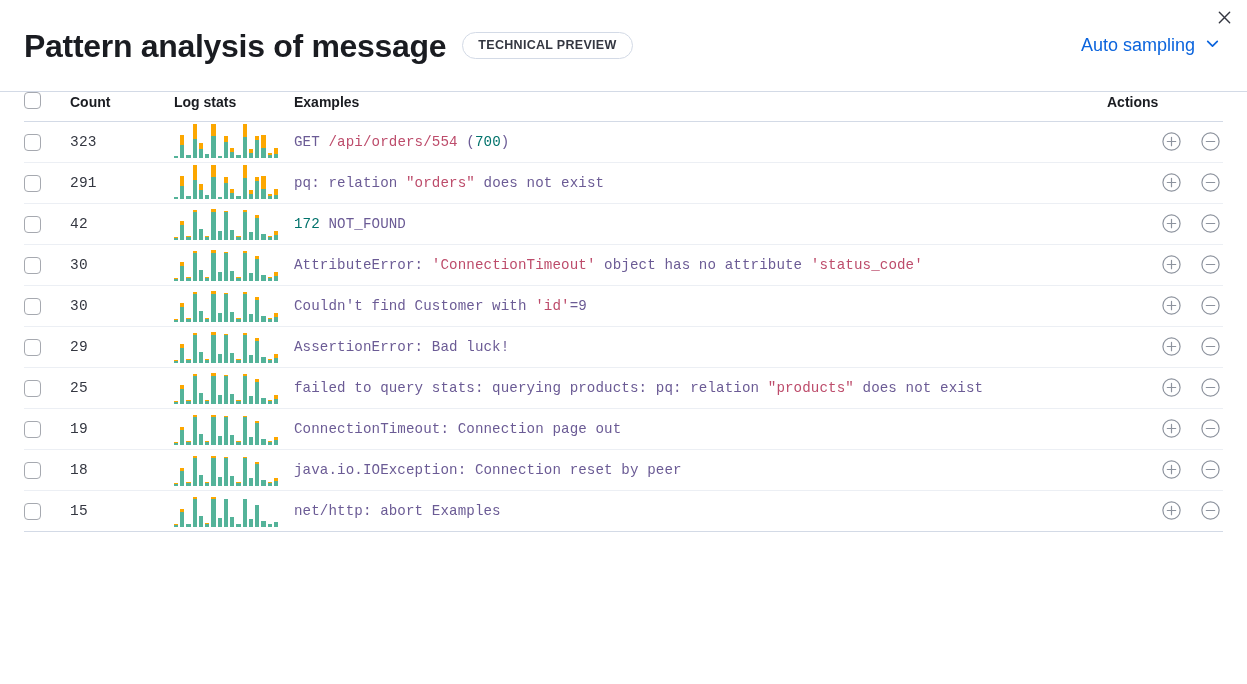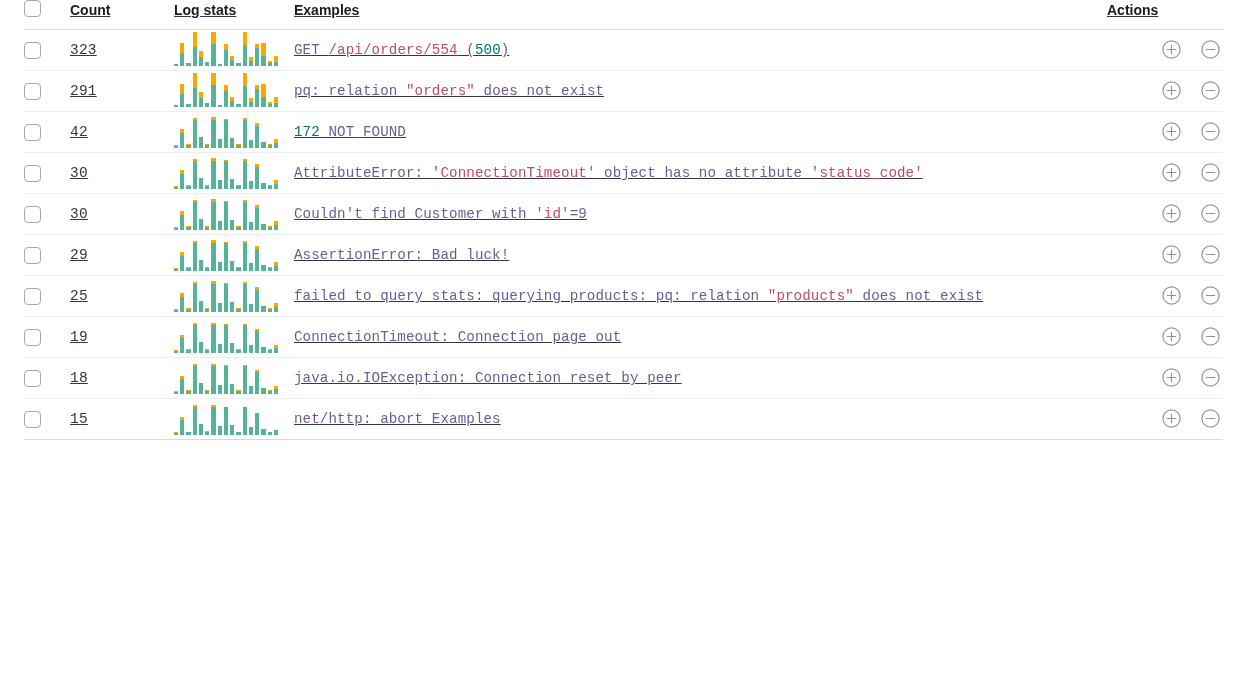--- a/index.html
+++ b/index.html
@@ -64,21 +64,21 @@
   }
 
   
   .body { flex: 1 1 auto; padding: 0 24px; overflow: hidden; position: relative; }
   .found-text {
     font-size: 15.5px;
     color: #343741;
     padding: 28px 0 18px 2px;
   }
 
-  table.patterns { width: 100%; border-collapse: collapse; table-layout: fixed; text-decoration: underline; }
+  table.patterns { width: 100%; border-collapse: collapse; table-layout: fixed; }
   table.patterns th {
     font-size: 14px;
     font-weight: 700;
     color: #1a1c21;
     text-align: left;
     padding: 0 0 11px 0;
     border-bottom: 1px solid #d3dae6;
     vertical-align: bottom;
   }
   col.c-check { width: 46px; }
@@ -172,20 +172,39 @@
   }
   .pg.active { color: #0b64dd; font-weight: 700; text-decoration: underline; text-underline-offset: 3px; }
   .pg-arrow { color: #98a2b3; display: flex; align-items: center; justify-content: center; width: 28px; height: 28px; cursor: pointer; }
   .pg-arrow.next { color: #343741; }
 </style>
 </head>
 <body>
 
 <div class="flyout">
 
+  <div class="header">
+    <div class="header-left">
+      <div class="page-title">Pattern analysis of message</div>
+      <div class="badge">TECHNICAL PREVIEW</div>
+    </div>
+    <div class="header-right">
+      <span>Auto sampling</span>
+      <span class="chev-down">
+        <svg width="17" height="17" viewBox="0 0 16 16" fill="none" stroke="#0b64dd" stroke-width="1.6" stroke-linecap="round" stroke-linejoin="round">
+            <path d="M3.5 6 L8 10.5 L12.5 6"></path>
+          </svg>
+      </span>
+    </div>
+    <div class="close-btn">
+      <svg width="15" height="15" viewBox="0 0 16 16" fill="none" stroke="#343741" stroke-width="1.5" stroke-linecap="round">
+          <path d="M2.5 2.5 L13.5 13.5 M13.5 2.5 L2.5 13.5"></path>
+        </svg>
+    </div>
+  </div>
 
   <div class="body">
 
     <table class="patterns">
       <colgroup>
         <col class="c-check">
           <col class="c-count">
           <col class="c-rate">
           <col class="c-ex">
           <col class="c-act">
@@ -265,21 +284,21 @@
                 <div class="bar">
                   <div class="seg-top" style="height: 2.24px;"></div>
                   <div class="seg-bot" style="height: 3.36px;"></div>
                 </div>
                 <div class="bar">
                   <div class="seg-top" style="height: 5.6px;"></div>
                   <div class="seg-bot" style="height: 4.48px;"></div>
                 </div>
               </div>
             </td>
-            <td class="ex-cell"><span class="tok-d">GET </span><span class="tok-s">/api/orders/554</span><span class="tok-d"> (</span><span class="tok-n">500</span><span class="tok-d">)</span></td>
+            <td class="ex-cell"><span class="tok-d">GET </span><span class="tok-s">/api/orders/554</span><span class="tok-d"> (</span><span class="tok-n">700</span><span class="tok-d">)</span></td>
             <td class="act-cell"><span class="act-btn">
                 <svg width="21" height="21" viewBox="0 0 22 22" fill="none" stroke="#8d939e" stroke-width="1.25">
                   <circle cx="11" cy="11" r="9"></circle>
                   <path d="M11 6.6 V15.4 M6.6 11 H15.4" stroke-linecap="round"></path>
                 </svg>
               </span><span class="act-btn">
                 <svg width="21" height="21" viewBox="0 0 22 22" fill="none" stroke="#8d939e" stroke-width="1.25">
                   <circle cx="11" cy="11" r="9"></circle>
                   <path d="M6.6 11 H15.4" stroke-linecap="round"></path>
                 </svg>

